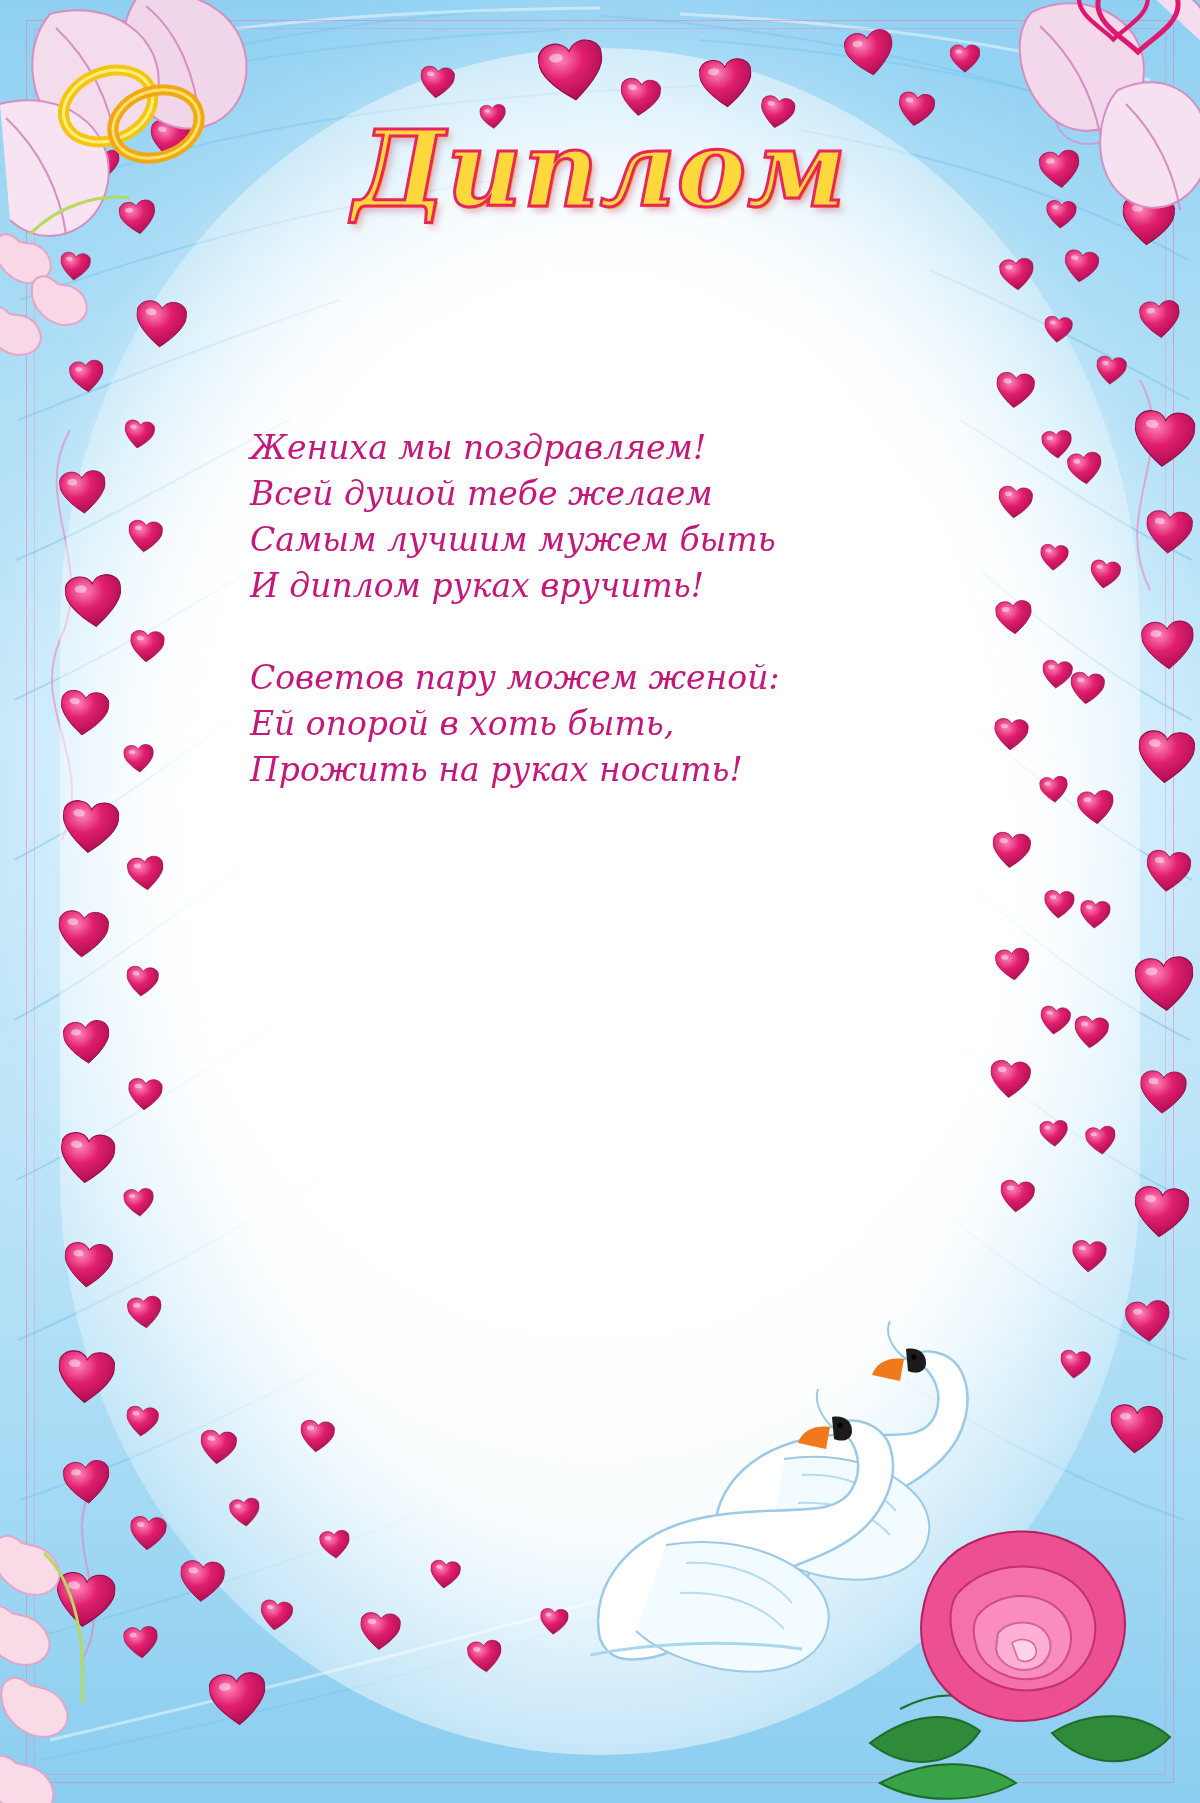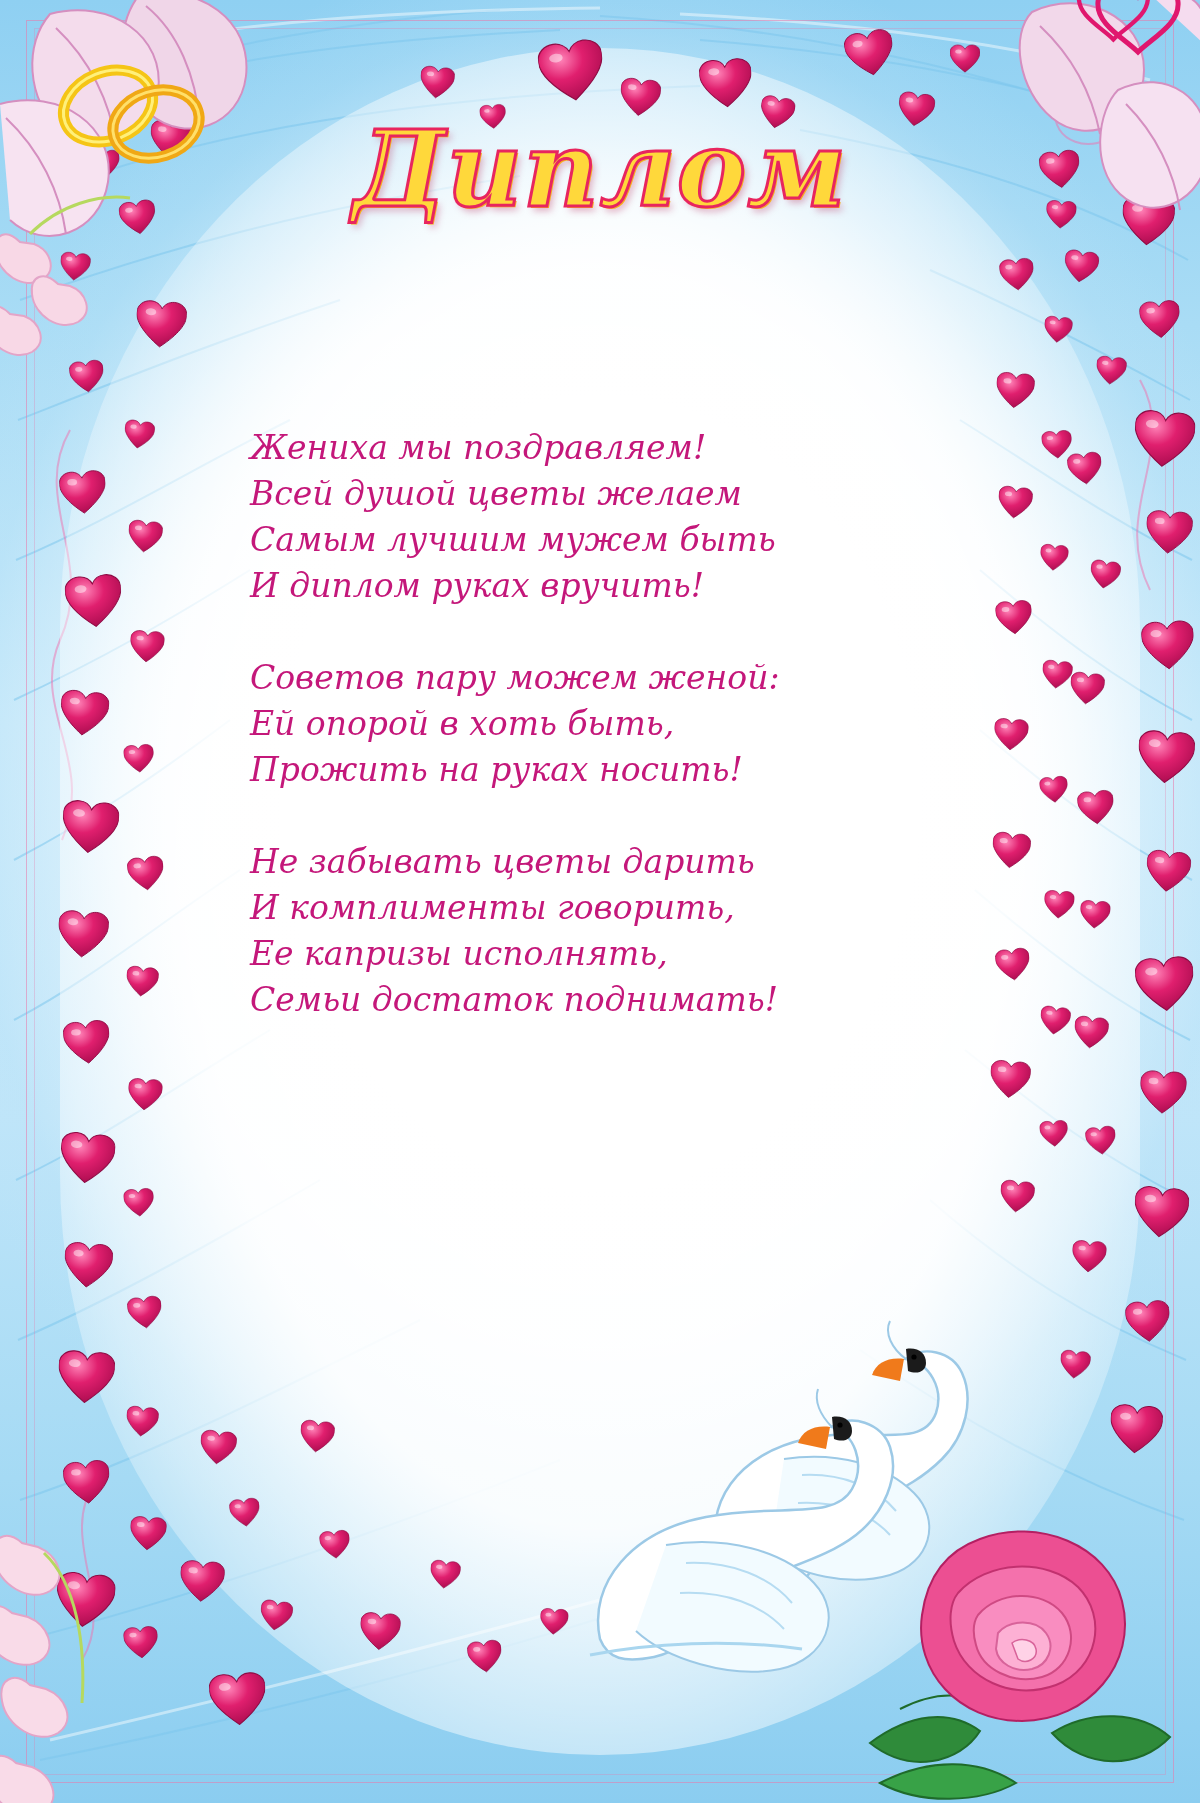--- a/index.html
+++ b/index.html
@@ -1512,30 +1512,24 @@
     </g>
   </svg>
 
   <div class="title-block">
     <div class="title-main">Диплом</div>
   </div>
 
   <div class="poem" id="poem">
       <div class="stanza">
         <div class="line">Жениха мы поздравляем!</div>
-        <div class="line">Всей душой цветы желаем</div>
+        <div class="line">Всей душой тебе желаем</div>
         <div class="line">Самым лучшим мужем быть</div>
         <div class="line">И диплом руках вручить!</div>
       </div>
       <div class="stanza">
         <div class="line">Советов пару можем женой:</div>
         <div class="line">Ей опорой в хоть быть,</div>
         <div class="line">Прожить на руках носить!</div>
       </div>
-      <div class="stanza">
-        <div class="line">Не забывать цветы дарить</div>
-        <div class="line">И комплименты говорить,</div>
-        <div class="line">Ее капризы исполнять,</div>
-        <div class="line">Семьи достаток поднимать!</div>
-      </div>
     </div>
 
 </div>
 
 </body></html>

